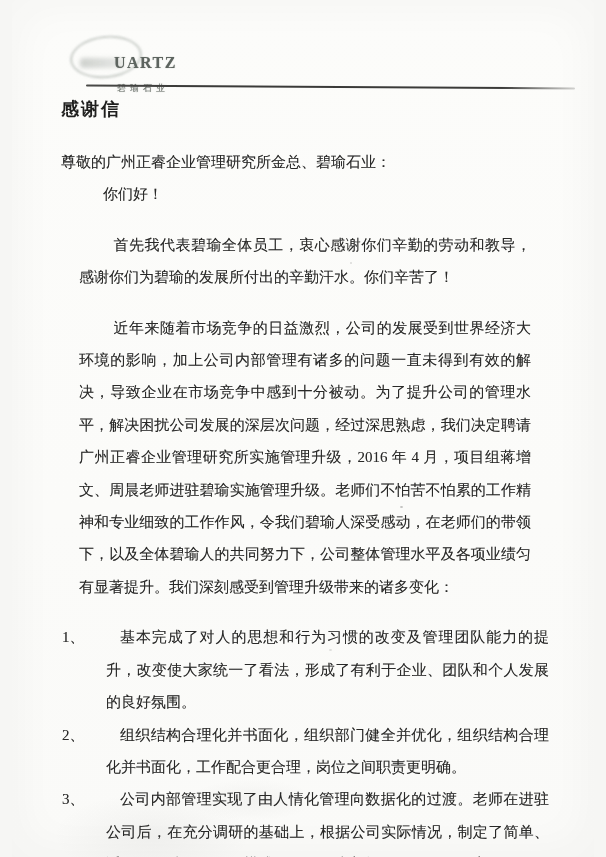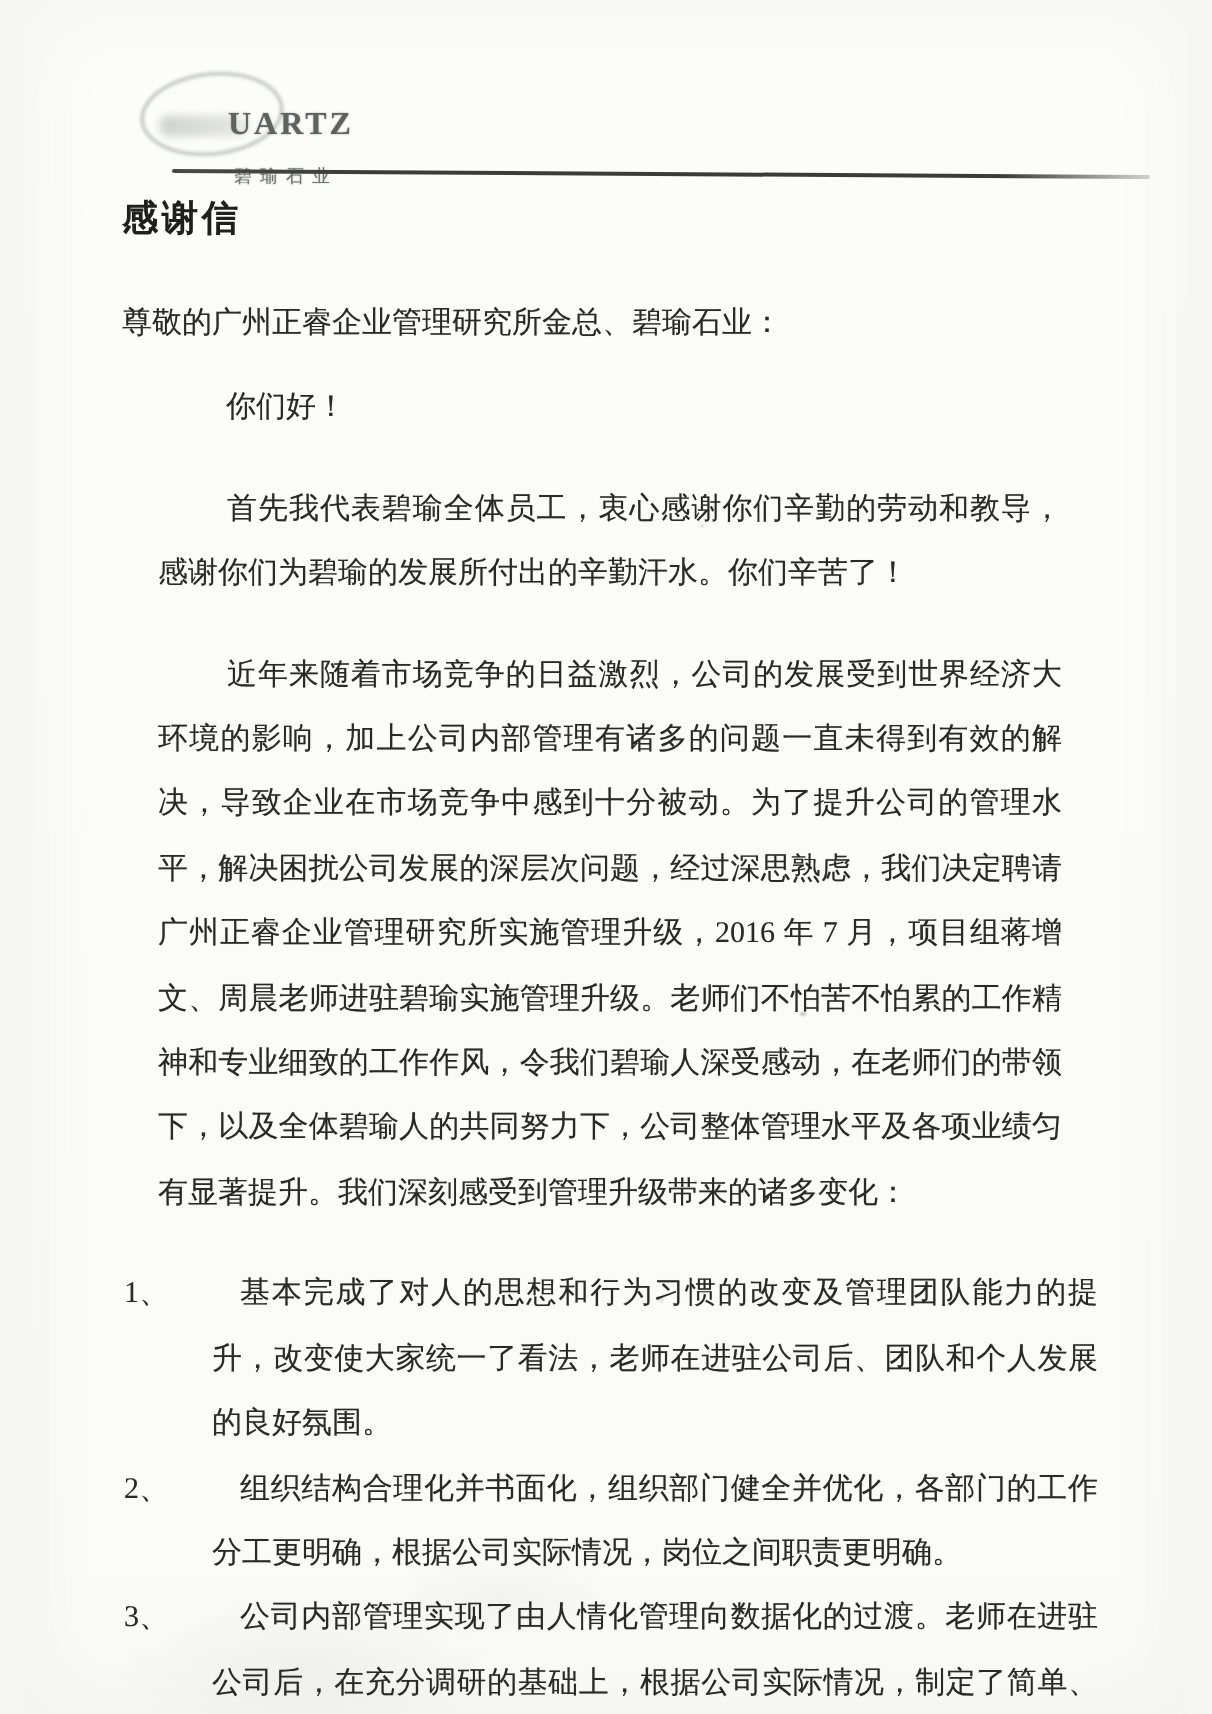--- a/index.html
+++ b/index.html
@@ -100,21 +100,21 @@
     color: #1f1f1e;
   }
   .body-text {
     font-size: 15px;
     line-height: 32.4px;
     text-align: justify;
     color: #292928;
     text-shadow: 0 0 0.4px rgba(40,40,40,0.35);
   }
   .salutation { text-indent: 0; margin: 0; }
-  .greeting   { text-indent: 2.8em; margin: 10px; }
+  .greeting   { text-indent: 2.8em; margin: 0; }
   .para       { text-indent: 2.3em; margin: 18px; }
 
   .list { margin: 0; }
   .list-item {
     position: relative;
     padding-left: 45px;
     margin: 0;
   }
   .list-item .num {
     position: absolute;
@@ -150,30 +150,30 @@
   <div class="speck s2"></div>
   <div class="speck s3"></div>
 
   <div class="content">
     <h1 class="title">感谢信</h1>
 
     <div class="body-text">
       <p class="salutation">尊敬的广州正睿企业管理研究所金总、碧瑜石业：</p>
       <p class="greeting">你们好！</p>
       <p class="para">首先我代表碧瑜全体员工，衷心感谢你们辛勤的劳动和教导，感谢你们为碧瑜的发展所付出的辛勤汗水。你们辛苦了！</p>
-      <p class="para">近年来随着市场竞争的日益激烈，公司的发展受到世界经济大环境的影响，加上公司内部管理有诸多的问题一直未得到有效的解决，导致企业在市场竞争中感到十分被动。为了提升公司的管理水平，解决困扰公司发展的深层次问题，经过深思熟虑，我们决定聘请广州正睿企业管理研究所实施管理升级，2016 年 7 月，项目组蒋增文、周晨老师进驻碧瑜实施管理升级。老师们不怕苦不怕累的工作精神和专业细致的工作作风，令我们碧瑜人深受感动，在老师们的带领下，以及全体碧瑜人的共同努力下，公司整体管理水平及各项业绩匀有显著提升。我们深刻感受到管理升级带来的诸多变化：</p>
+      <p class="para">近年来随着市场竞争的日益激烈，公司的发展受到世界经济大环境的影响，加上公司内部管理有诸多的问题一直未得到有效的解决，导致企业在市场竞争中感到十分被动。为了提升公司的管理水平，解决困扰公司发展的深层次问题，经过深思熟虑，我们决定聘请广州正睿企业管理研究所实施管理升级，2016 年 4 月，项目组蒋增文、周晨老师进驻碧瑜实施管理升级。老师们不怕苦不怕累的工作精神和专业细致的工作作风，令我们碧瑜人深受感动，在老师们的带领下，以及全体碧瑜人的共同努力下，公司整体管理水平及各项业绩匀有显著提升。我们深刻感受到管理升级带来的诸多变化：</p>
 
       <div class="list">
         <div class="list-item">
           <span class="num">1、</span>
-          <span class="txt">基本完成了对人的思想和行为习惯的改变及管理团队能力的提升，改变使大家统一了看法，老师在进驻公司后、团队和个人发展的良好氛围。</span>
+          <span class="txt">基本完成了对人的思想和行为习惯的改变及管理团队能力的提升，改变使大家统一了看法，形成了有利于企业、团队和个人发展的良好氛围。</span>
         </div>
         <div class="list-item">
           <span class="num">2、</span>
-          <span class="txt">组织结构合理化并书面化，组织部门健全并优化，各部门的工作分工更明确，根据公司实际情况，岗位之间职责更明确。</span>
+          <span class="txt">组织结构合理化并书面化，组织部门健全并优化，组织结构合理化并书面化，工作配合更合理，岗位之间职责更明确。</span>
         </div>
         <div class="list-item">
           <span class="num">3、</span>
           <span class="txt">公司内部管理实现了由人情化管理向数据化的过渡。老师在进驻公司后，在充分调研的基础上，根据公司实际情况，制定了简单、适用、标准化的管理模式，使公司内部运用更顺畅，更高效，有效保障了公司各系统的正常运行，改变了企业规章制度不健全的状况，企业逐步向制度化、科学化、规范化的精细方向发展，加速了碧瑜迈向科学化管理的步伐。</span>
         </div>
       </div>
     </div>
   </div>
 
 </div>

